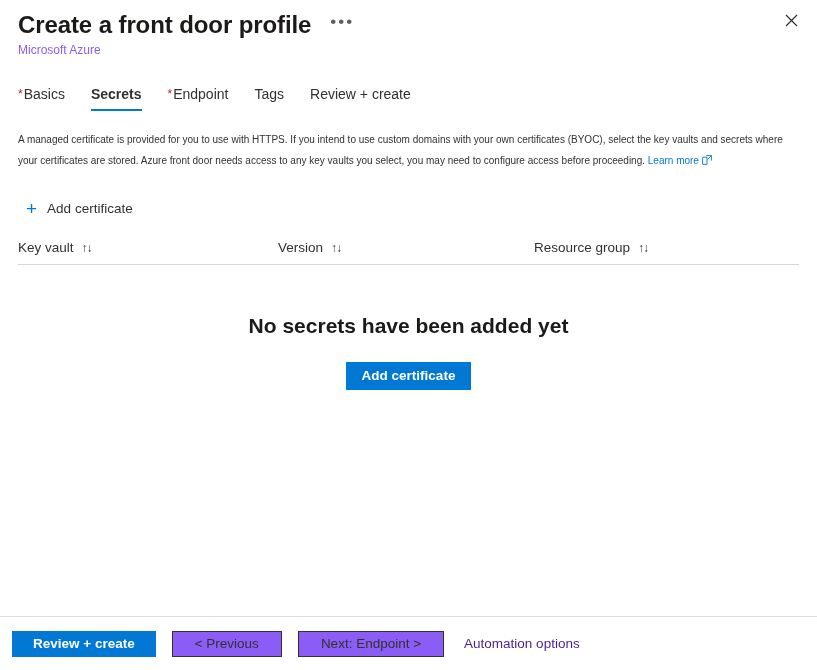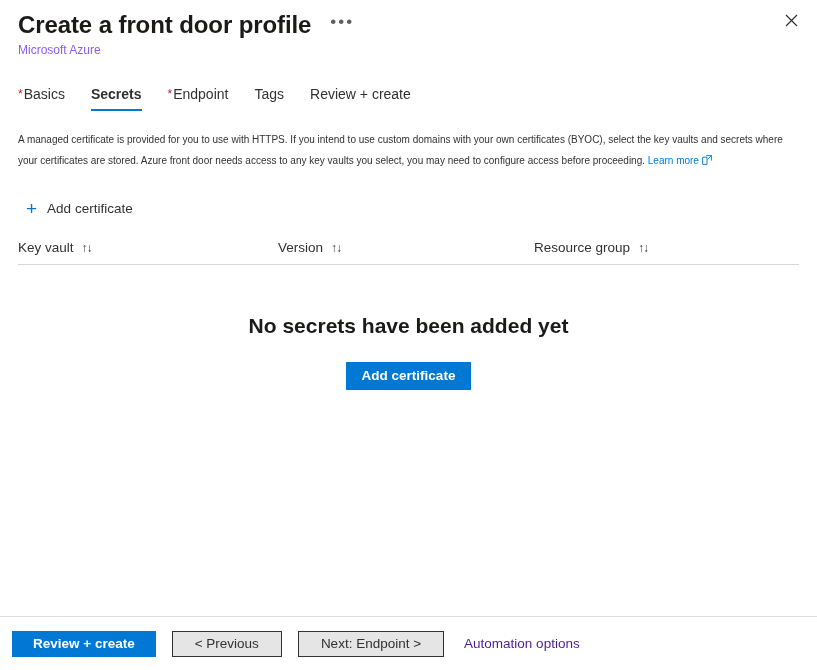--- a/index.html
+++ b/index.html
@@ -239,21 +239,21 @@
     line-height: 24px;
   }
   .btn-primary {
     background: #0078d4;
     color: #ffffff;
     border: 1px solid #0078d4;
     font-weight: 700;
     padding: 0 20px;
   }
   .btn-default {
-    background: #e5e5e5;
+    background: #8b5cf6;
     color: #323130;
     border: 1px solid #323130;
     margin-left: 16px;
     padding: 0 22px;
   }
   .footer-link {
     margin-left: 20px;
     color: #4c1d95;
     font-size: 13.5px;
     cursor: pointer;

